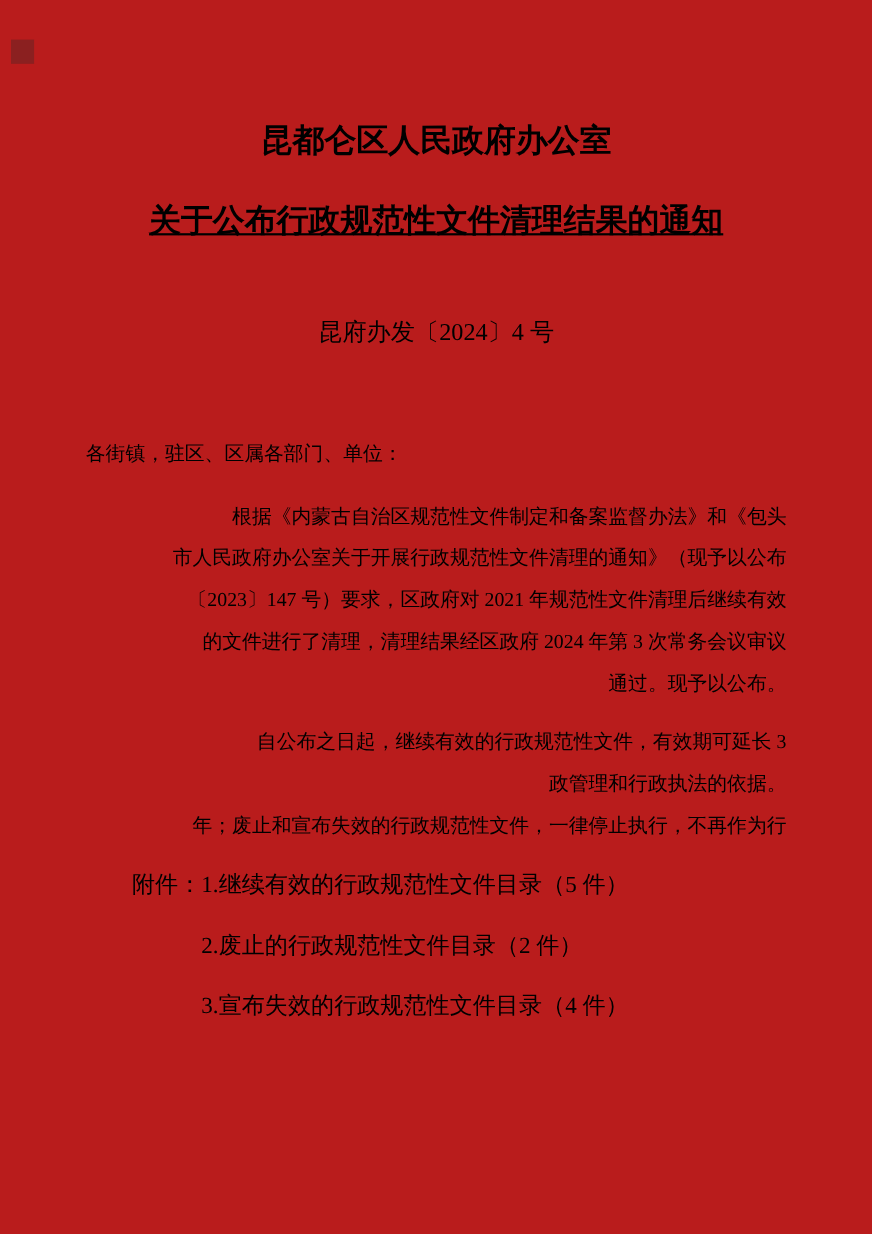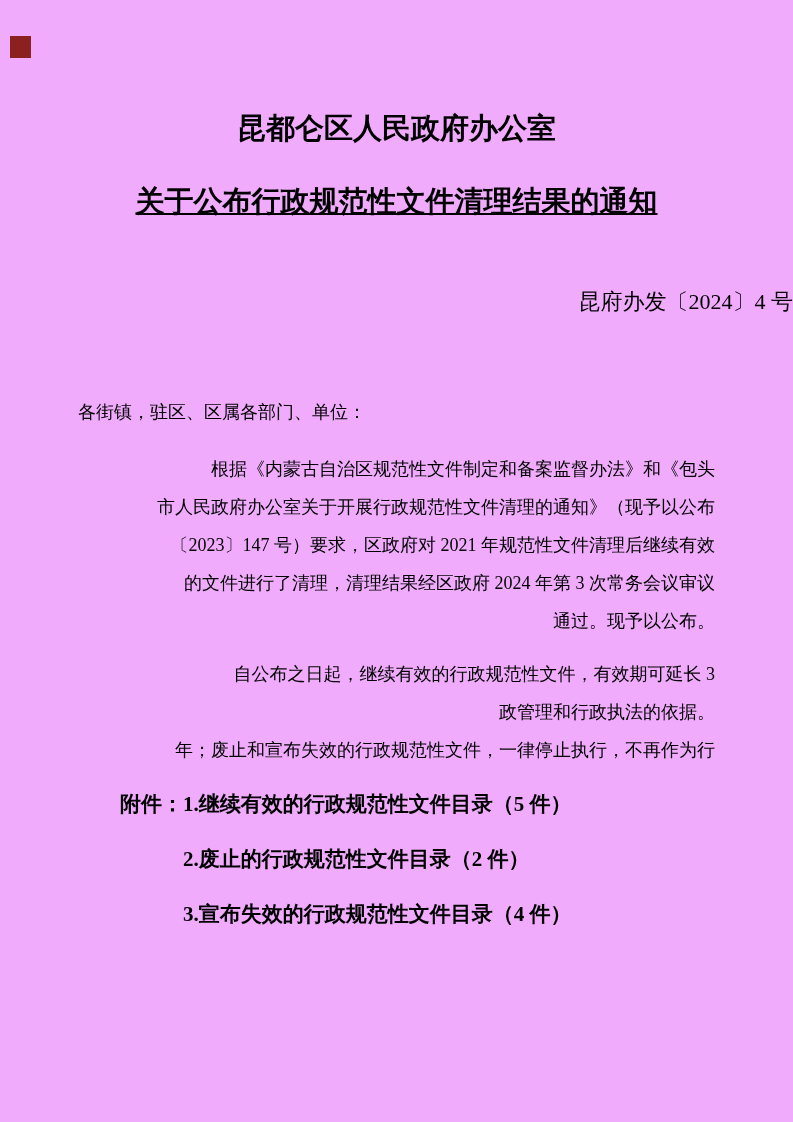--- a/index.html
+++ b/index.html
@@ -4,21 +4,21 @@
 <style>
   html, body {
     margin: 0;
     padding: 0;
     background: #ffffff;
   }
   .page {
     position: relative;
     width: 793px;
     height: 1122px;
-    background: #f0abfc;
+    background: #b91c1c;
     color: #000000;
     font-family: "Liberation Serif", "DejaVu Serif", serif;
     overflow: hidden;
   }
   .red-marker {
     position: absolute;
     left: 10px;
     top: 36px;
     width: 21px;
     height: 22px;
@@ -32,21 +32,21 @@
     font-weight: 700;
     font-size: 29px;
   }
   .title-line1 { line-height: 40px; }
   .title-line2 { line-height: 40px; margin-top: 33px; text-decoration: underline; }
   .doc-number {
     position: absolute;
     left: 0;
     top: 287px;
     width: 100%;
-    text-align: right;
+    text-align: center;
     font-size: 22px;
     line-height: 30px;
   }
   .body-block {
     position: absolute;
     left: 78px;
     width: 637px;
     font-size: 18px;
   }
   .salutation { top: 393px; line-height: 38px; }
@@ -54,21 +54,20 @@
   .para2 { top: 655px; }
   .line { line-height: 38px; white-space: nowrap; text-align: right; }
   .indent { padding-left: 42px; }
   .attach-line {
     position: absolute;
     left: 78px;
     width: 637px;
     font-size: 21px;
     line-height: 38px;
     white-space: nowrap;
-    font-weight: bold;
   }
   .attach-1 { top: 785px; padding-left: 42px; }
   .attach-2 { top: 840px; padding-left: 105px; }
   .attach-3 { top: 895px; padding-left: 105px; }
 </style>
 </head>
 <body>
 
 <div class="page">
 

